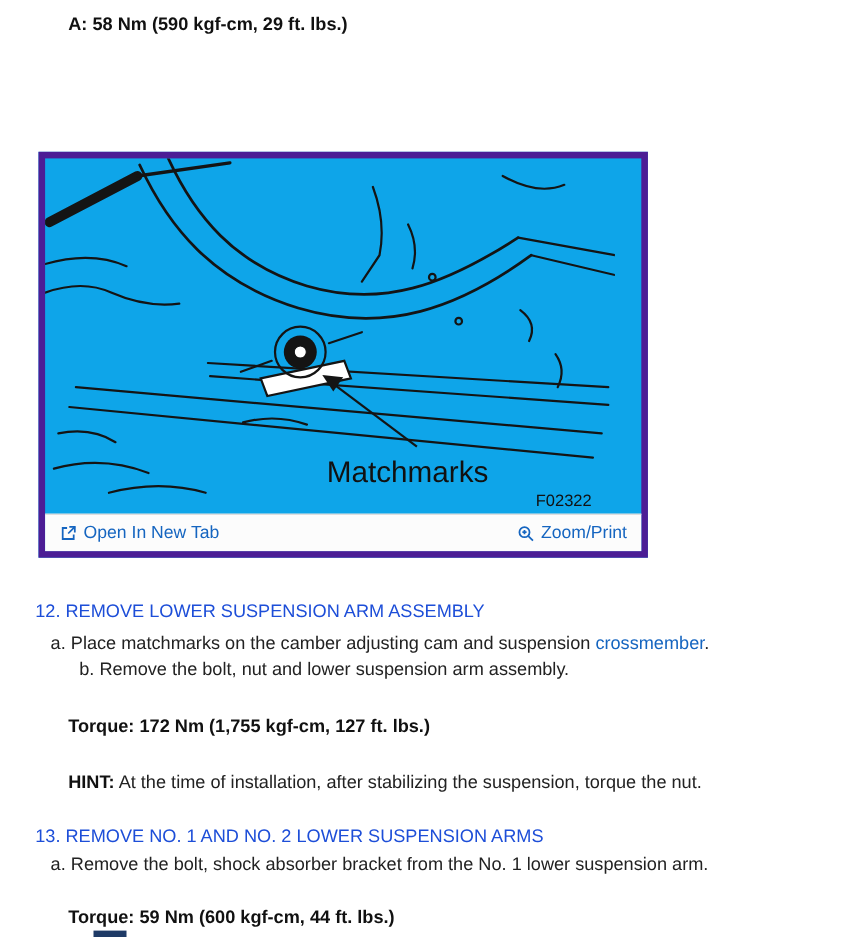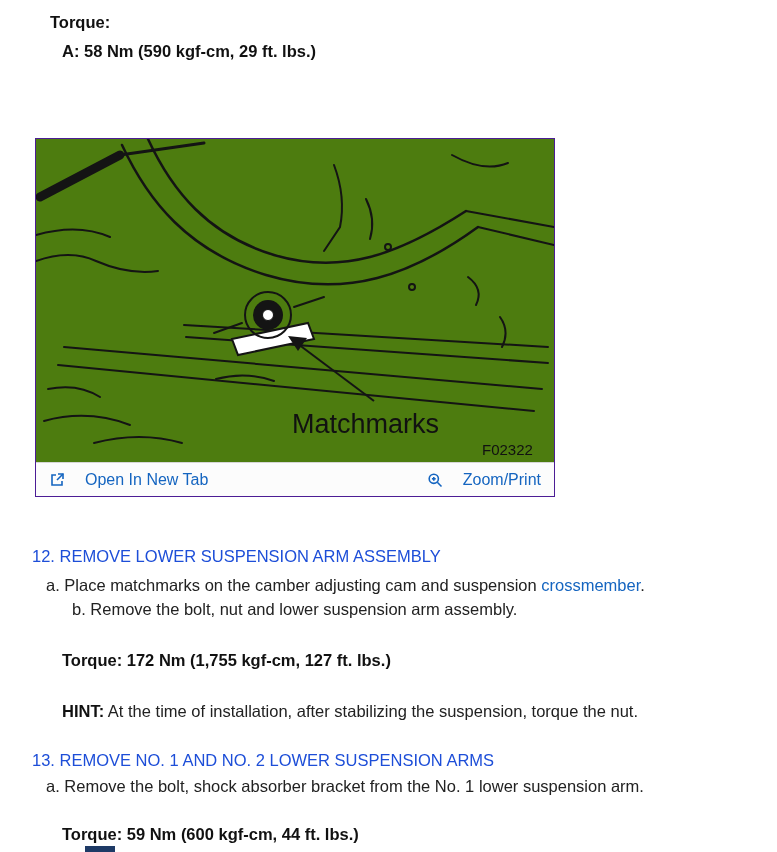--- a/index.html
+++ b/index.html
@@ -6,44 +6,43 @@
   body{
     width:777px;height:852px;position:relative;overflow:hidden;
     font-family:"Liberation Sans", sans-serif;
     font-size:16.5px;color:#1d1d1f;
   }
   .abs{position:absolute;}
   
   .torque-block{left:50px;top:8px;font-weight:bold;line-height:29px;color:#111;}
   .torque-sub{margin-left:12px;}
   
-  .figure{left:35px;top:138px;width:518px;height:357px;border:1px solid #4c1d95;background:#4d7c0f;box-sizing:content-box;}
+  .figure{left:35px;top:138px;width:518px;height:357px;border:6px solid #4c1d95;background:#0ea5e9;box-sizing:content-box;padding-left:24px;}
   .figure-canvas{position:absolute;left:0;top:0;width:518px;height:322px;}
   .figure-canvas svg{display:block;width:100%;height:100%;}
   .figure-toolbar{
     position:absolute;left:0;right:0;bottom:0;height:34px;
     border-top:1px solid #d6d6d6;background:#fcfcfc;
     display:flex;align-items:center;justify-content:space-between;
     padding:0 13px;box-sizing:border-box;
   }
-  .tool-link{display:flex;align-items:center;gap:20px;color:#1565c0;font-size:16px;cursor:pointer;text-decoration:none;}
+  .tool-link{display:flex;align-items:center;gap:6px;color:#1565c0;font-size:16px;cursor:pointer;text-decoration:none;}
   .tool-link svg{display:block;}
   
   .step-heading{color:#1d4ed8;}
   .step-item{color:#222;}
   .bold-line{font-weight:bold;color:#111;}
   .hint-label{font-weight:bold;color:#111;}
   .inline-link{color:#1565c0;cursor:pointer;}
   .bottom-partial{left:85px;bottom:0;width:30px;height:6px;background:#1e3a66;}
 </style>
 </head>
 <body>
 
 <div class="abs torque-block">
-  <div>Torque:</div>
   <div class="torque-sub">A: 58 Nm (590 kgf-cm, 29 ft. lbs.)</div>
 </div>
 
 <div class="abs figure">
   <div class="figure-canvas">
     <svg viewBox="0 0 518 322" preserveAspectRatio="xMidYMid meet">
       <g stroke="#141414" stroke-width="2" fill="none" stroke-linecap="round">
 
         <path d="M4,58 L84,16" stroke-width="9"></path>
         <path d="M84,16 L168,4" stroke-width="3"></path>

